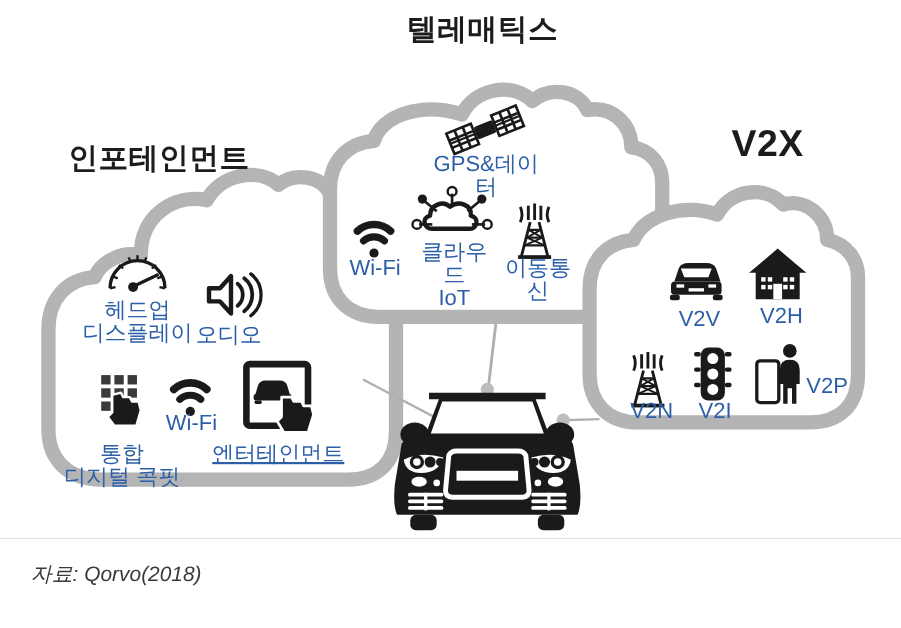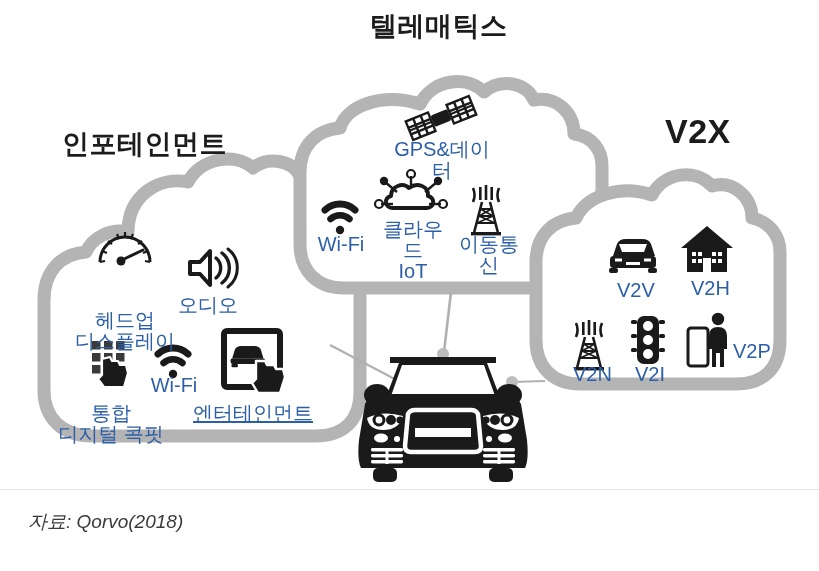--- a/index.html
+++ b/index.html
@@ -338,21 +338,21 @@
 
       <rect x="-70" y="56" width="24" height="14" rx="5" fill="#1a1a1a"></rect>
       <rect x="46" y="56" width="24" height="14" rx="5" fill="#1a1a1a"></rect>
     </g>
   </svg>
 
   <div class="cloud-title" id="title-telematics">텔레매틱스</div>
   <div class="cloud-title" id="title-infotainment">인포테인먼트</div>
   <div class="cloud-title" id="title-v2x">V2X</div>
 
-  <div class="node-label" style="left:67px;top:272px;width:116px;margin-top:38px;">헤드업
+  <div class="node-label" style="left:67px;top:272px;width:116px;">헤드업
 디스플레이</div>
   <div class="node-label" style="left:178px;top:295px;width:60px;">오디오</div>
   <div class="node-label" style="left:53px;top:403px;width:116px;">통합
 디지털 콕핏</div>
   <div class="node-label" style="left:148px;top:375px;width:52px;">Wi-Fi</div>
   <div class="node-label" style="left:193px;top:403px;width:120px;text-decoration:underline;">엔터테인먼트</div>
 
   <div class="node-label" style="left:388px;top:139px;width:108px;">GPS&amp;데이터</div>
   <div class="node-label" style="left:315px;top:234px;width:52px;">Wi-Fi</div>
   <div class="node-label" style="left:383px;top:219px;width:60px;">클라우드

